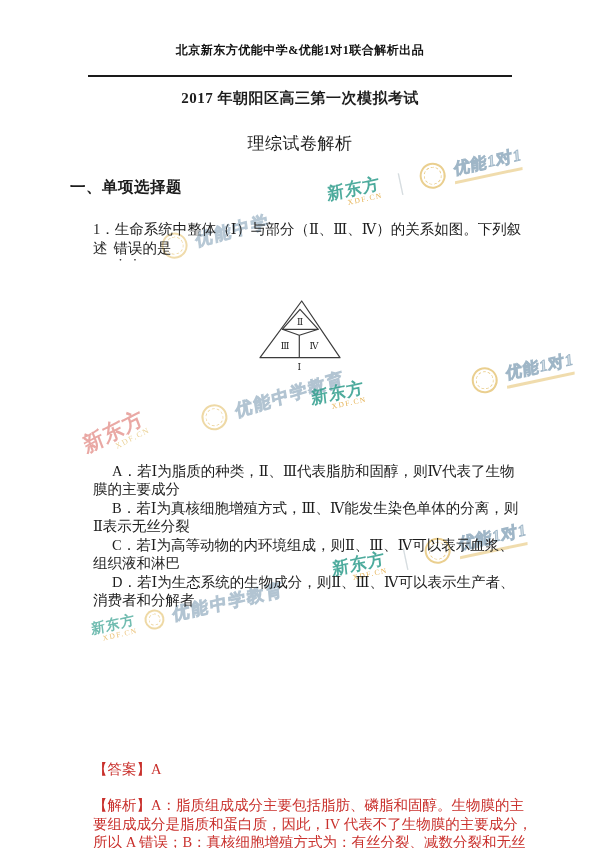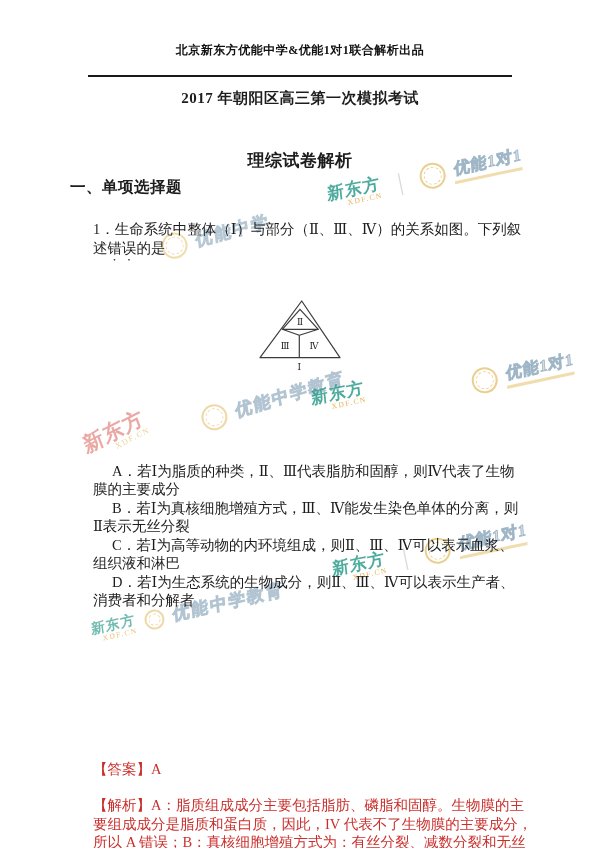--- a/index.html
+++ b/index.html
@@ -13,28 +13,28 @@
   html,body{margin:0;padding:0;background:#888;}
   .page{
     position:relative;width:600px;height:848px;background:#ffffff;overflow:hidden;
     font-family:"Liberation Serif","DejaVu Serif",serif;color:#1d1d1d;margin:0 auto;
   }
   .abs{position:absolute;}
   .center{left:0;width:600px;text-align:center;}
   .publisher{top:42px;font-size:12px;font-weight:bold;letter-spacing:.5px;color:#111;}
   .rule{left:88px;top:58px;width:424px;height:2px;background:#1a1a1a;}
   .title{top:70px;font-size:15px;font-weight:bold;letter-spacing:.5px;}
-  .subtitle{top:111px;font-size:17px;font-weight:bold;letter-spacing:.5px;}
+  .subtitle{top:94px;font-size:17px;font-weight:normal;letter-spacing:.5px;}
   .section-heading{left:70px;top:116px;font-size:15.5px;font-weight:bold;letter-spacing:.5px;}
   .ln{font-size:14.5px;line-height:18.5px;white-space:nowrap;}
   .ind{padding-left:19px;}
   .red{color:var(--answer_red,#c9302c);}
   .emph{
     -webkit-text-emphasis:filled dot;-webkit-text-emphasis-position:under left;
-    text-emphasis:filled dot;text-emphasis-position:under left;
+    text-emphasis:filled dot;text-emphasis-position:under left;margin-left:6px;
   }
   #q1-stem{left:93px;top:138px;}
   #diagram{left:245px;top:172px;}
   #q1-options{left:93px;top:247px;}
   #answer1{left:93px;top:397px;}
   #analysis{left:93px;top:415px;}
   svg text{font-family:"Liberation Serif","DejaVu Serif",serif;}
 
   
   .wm{position:absolute;display:flex;align-items:center;gap:9px;pointer-events:none;z-index:0;transform-origin:left center;}

